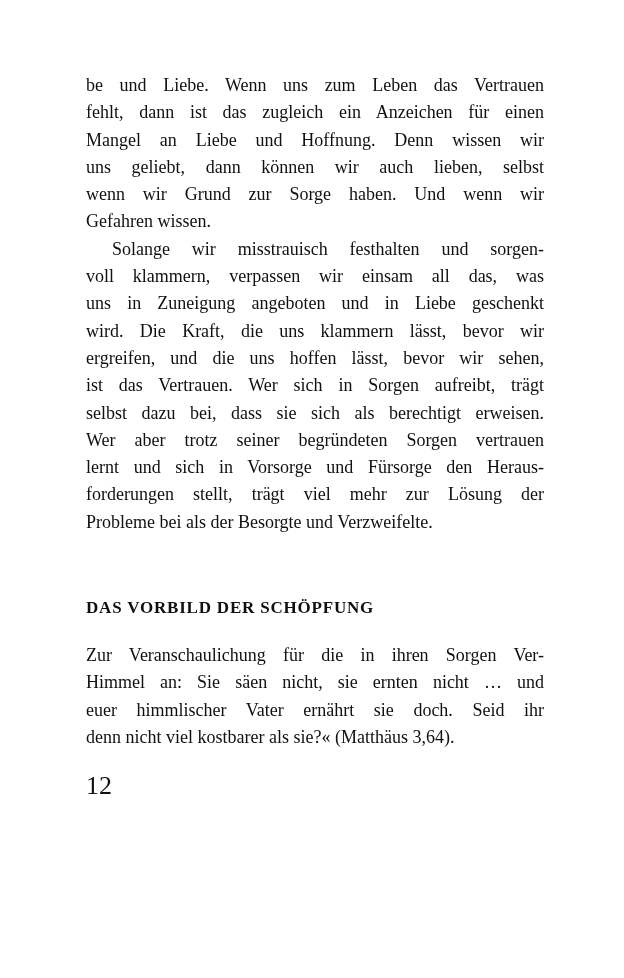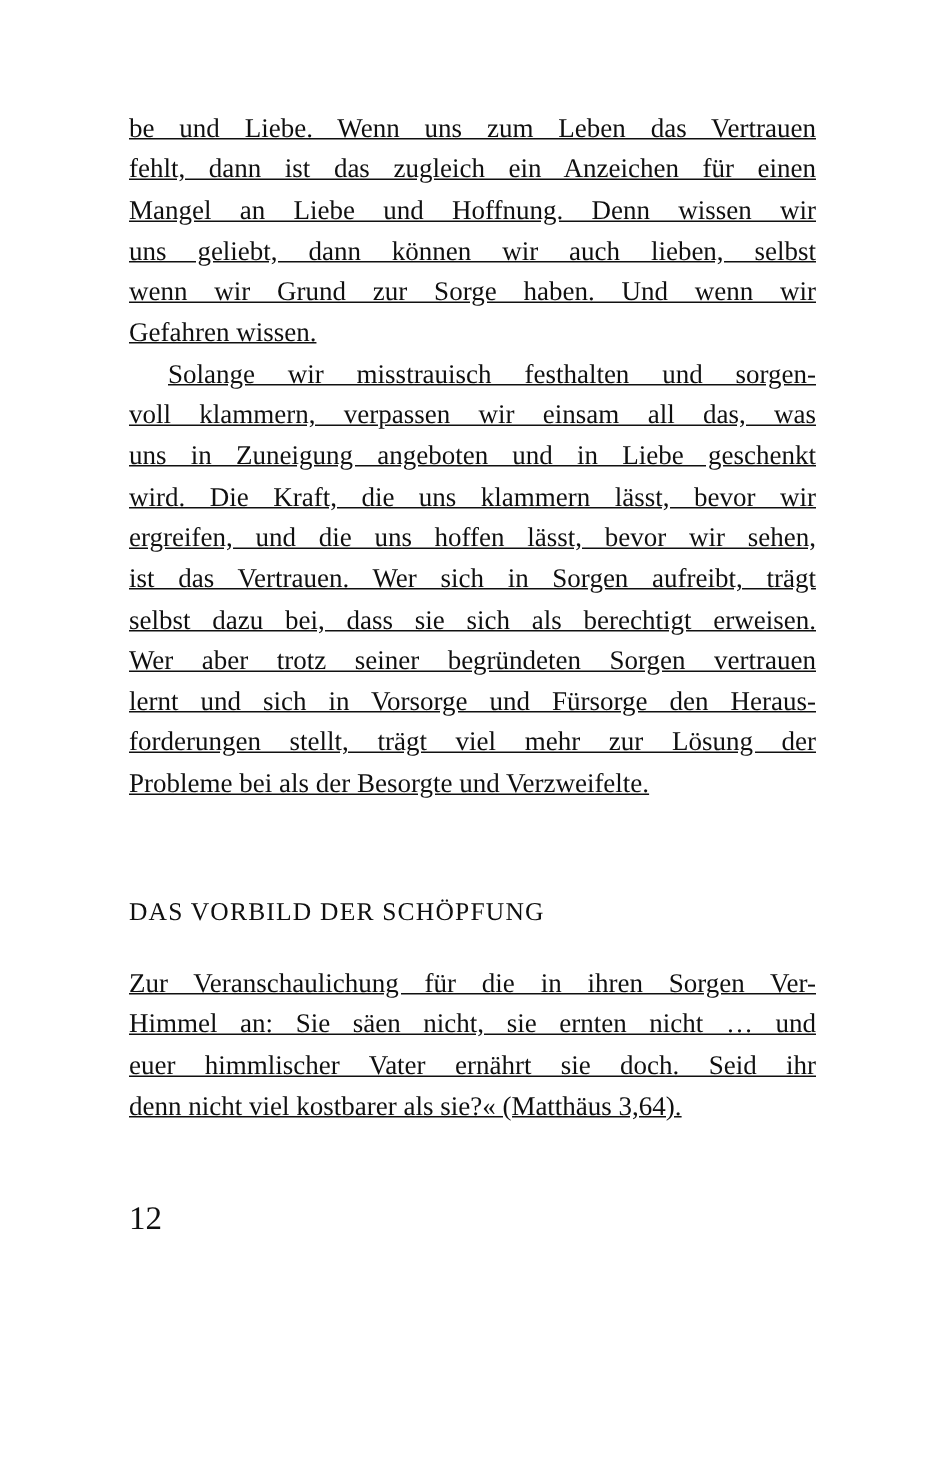--- a/index.html
+++ b/index.html
@@ -18,44 +18,43 @@
   }
   .text-block {
     position: absolute;
     left: 86px;
     top: 72px;
     width: 458px;
   }
   .para {
     font-size: 18px;
     line-height: 27.3px;
-    text-decoration: underline;
   }
   .line {
     text-align: justify;
     text-align-last: justify;
     white-space: normal;
   }
   .line.last {
     text-align-last: left;
   }
   .line.indent {
     text-indent: 26px;
   }
   .section-heading {
     margin-top: 58px;
     margin-bottom: 21px;
     font-size: 17px;
     line-height: 27px;
     letter-spacing: 0.8px;
-    font-weight: normal;
+    font-weight: bold;
   }
   .page-number {
-    margin-top: 47px;
-    font-size: 22px;
+    margin-top: 21px;
+    font-size: 26px;
     line-height: 27px;
   }
 </style>
 </head>
 <body>
 
 <div class="book-page">
   <div class="text-block">
 
     <div class="para">

